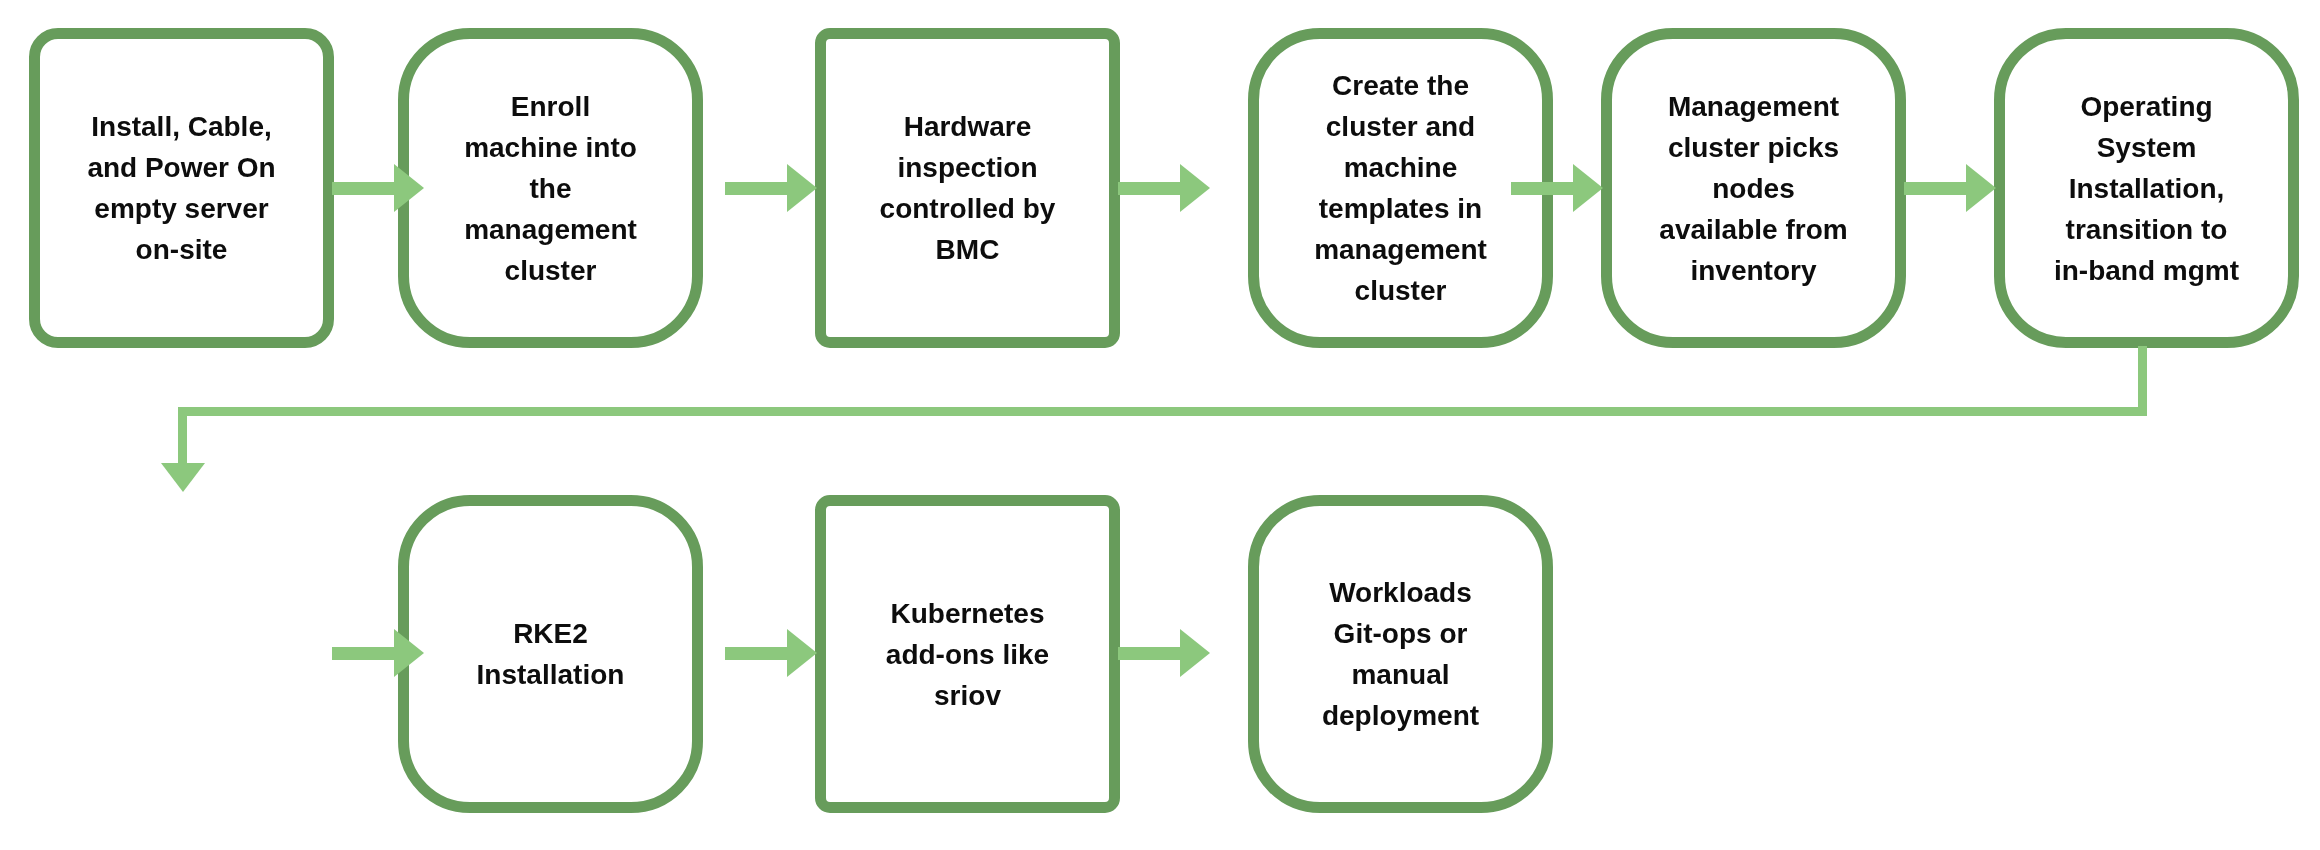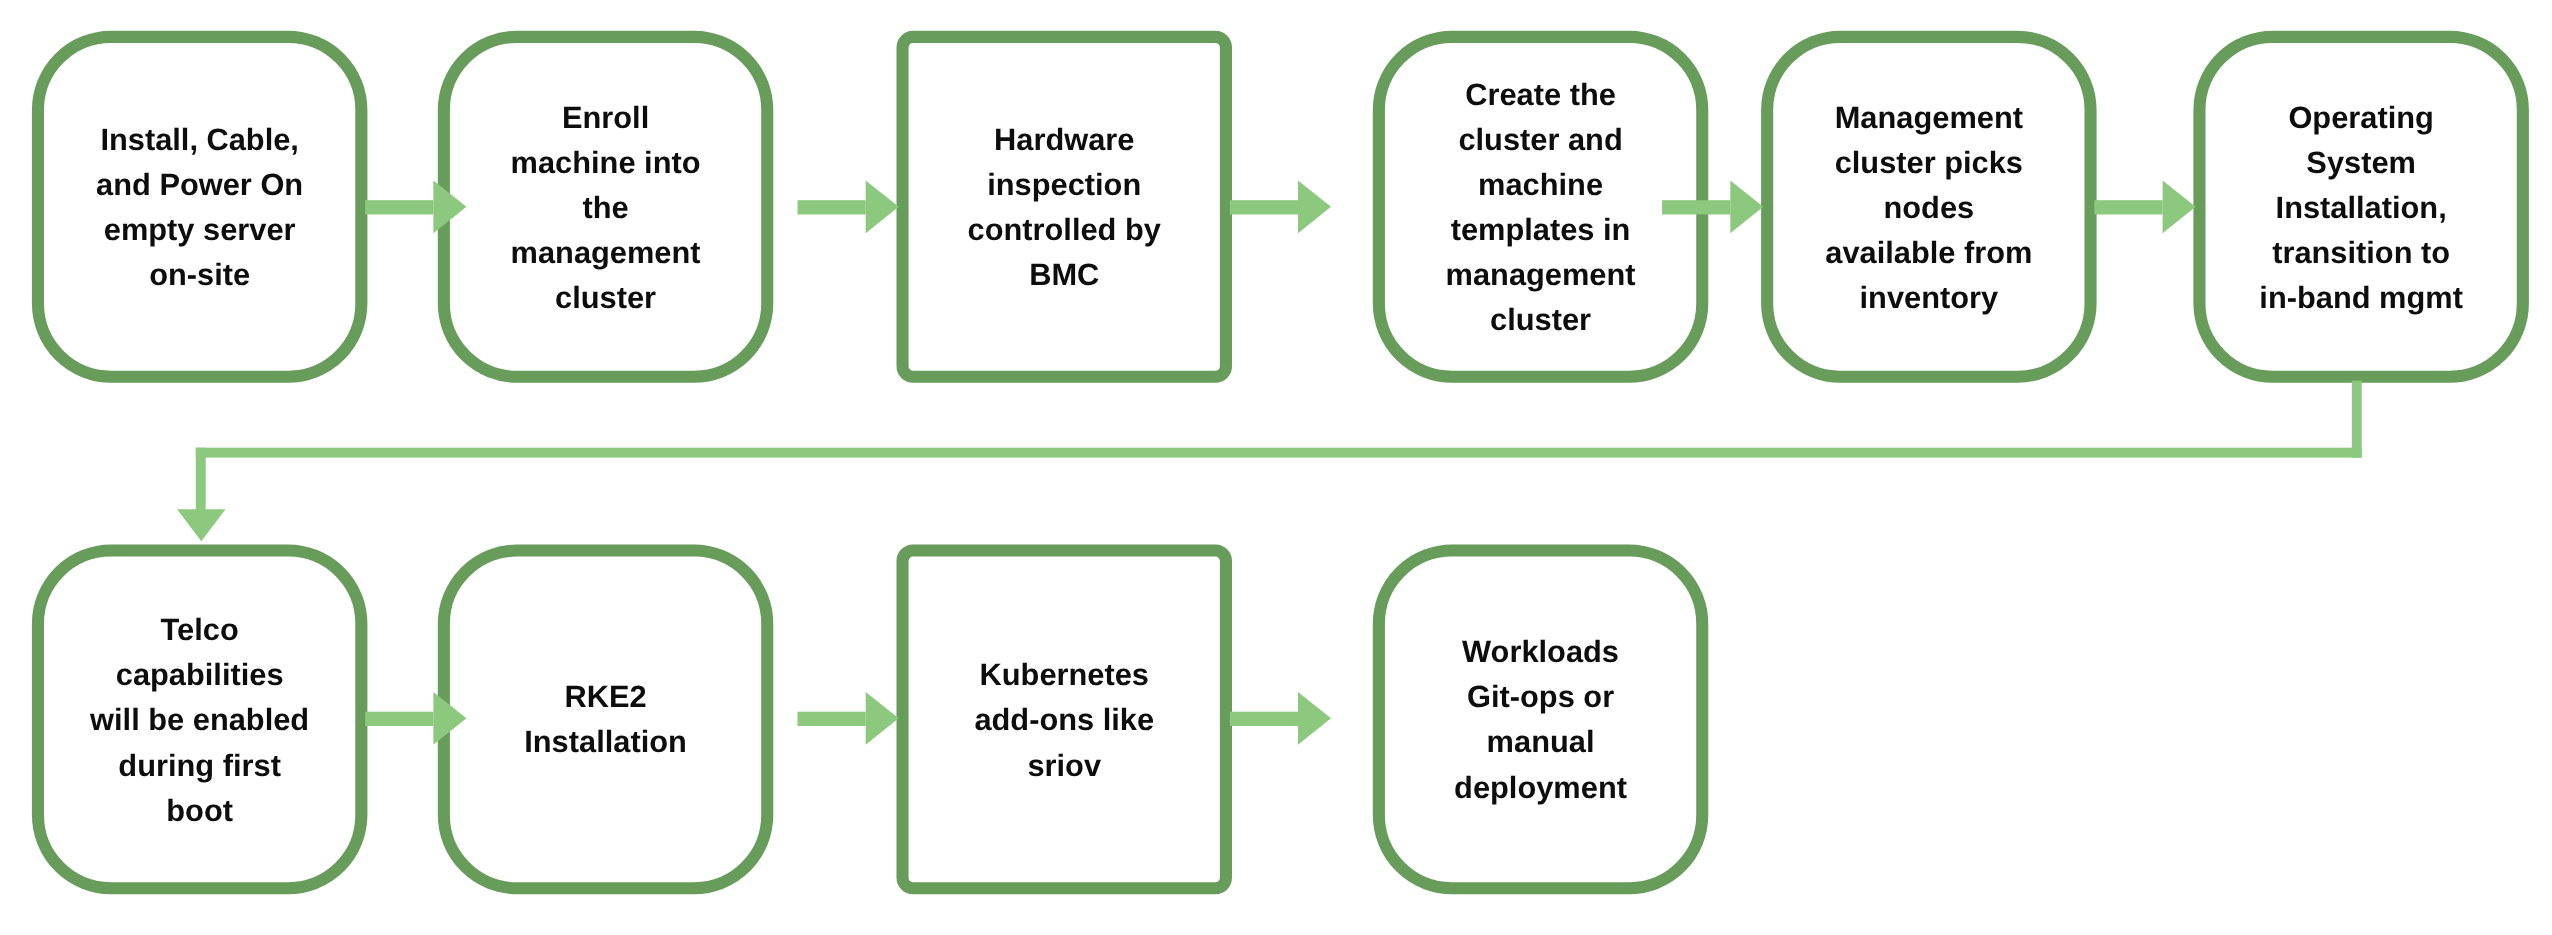--- a/index.html
+++ b/index.html
@@ -26,21 +26,21 @@
     background: var(--fill);
     border: 11px solid var(--border);
     border-radius: 72px;
     display: flex;
     align-items: center;
     justify-content: center;
     padding: 10px 16px;
   }
   .r1 { top: 28px;  height: 320px; }
   .r2 { top: 495px; height: 318px; }
-  .c0 { left: 29px; }
+  .c0 { left: 29px; border-radius: 29px; }
   .c1 { left: 398px; }
   .c2 { left: 815px; border-radius: 15px; }
   .c3 { left: 1248px; }
   .c4 { left: 1601px; }
   .c5 { left: 1994px; }
   .label {
     display: block;
     white-space: pre-line;
     text-align: center;
     font-size: 28px;
@@ -150,27 +150,20 @@
   <div class="h-arrow ar1 g4">
       <i class="shaft"></i>
       <i class="head"></i>
     </div>
 
   <div class="seg elbow-v1"></div>
   <div class="seg elbow-h"></div>
   <div class="seg elbow-v2"></div>
   <div class="elbow-head"></div>
 
-  <div class="node r2 c0">
-    <span class="label">Telco
-capabilities
-will be enabled
-during first
-boot</span>
-  </div>
   <div class="node r2 c1">
     <span class="label">RKE2
 Installation</span>
   </div>
   <div class="node r2 c2">
     <span class="label">Kubernetes
 add-ons like
 sriov</span>
   </div>
   <div class="node r2 c3">

